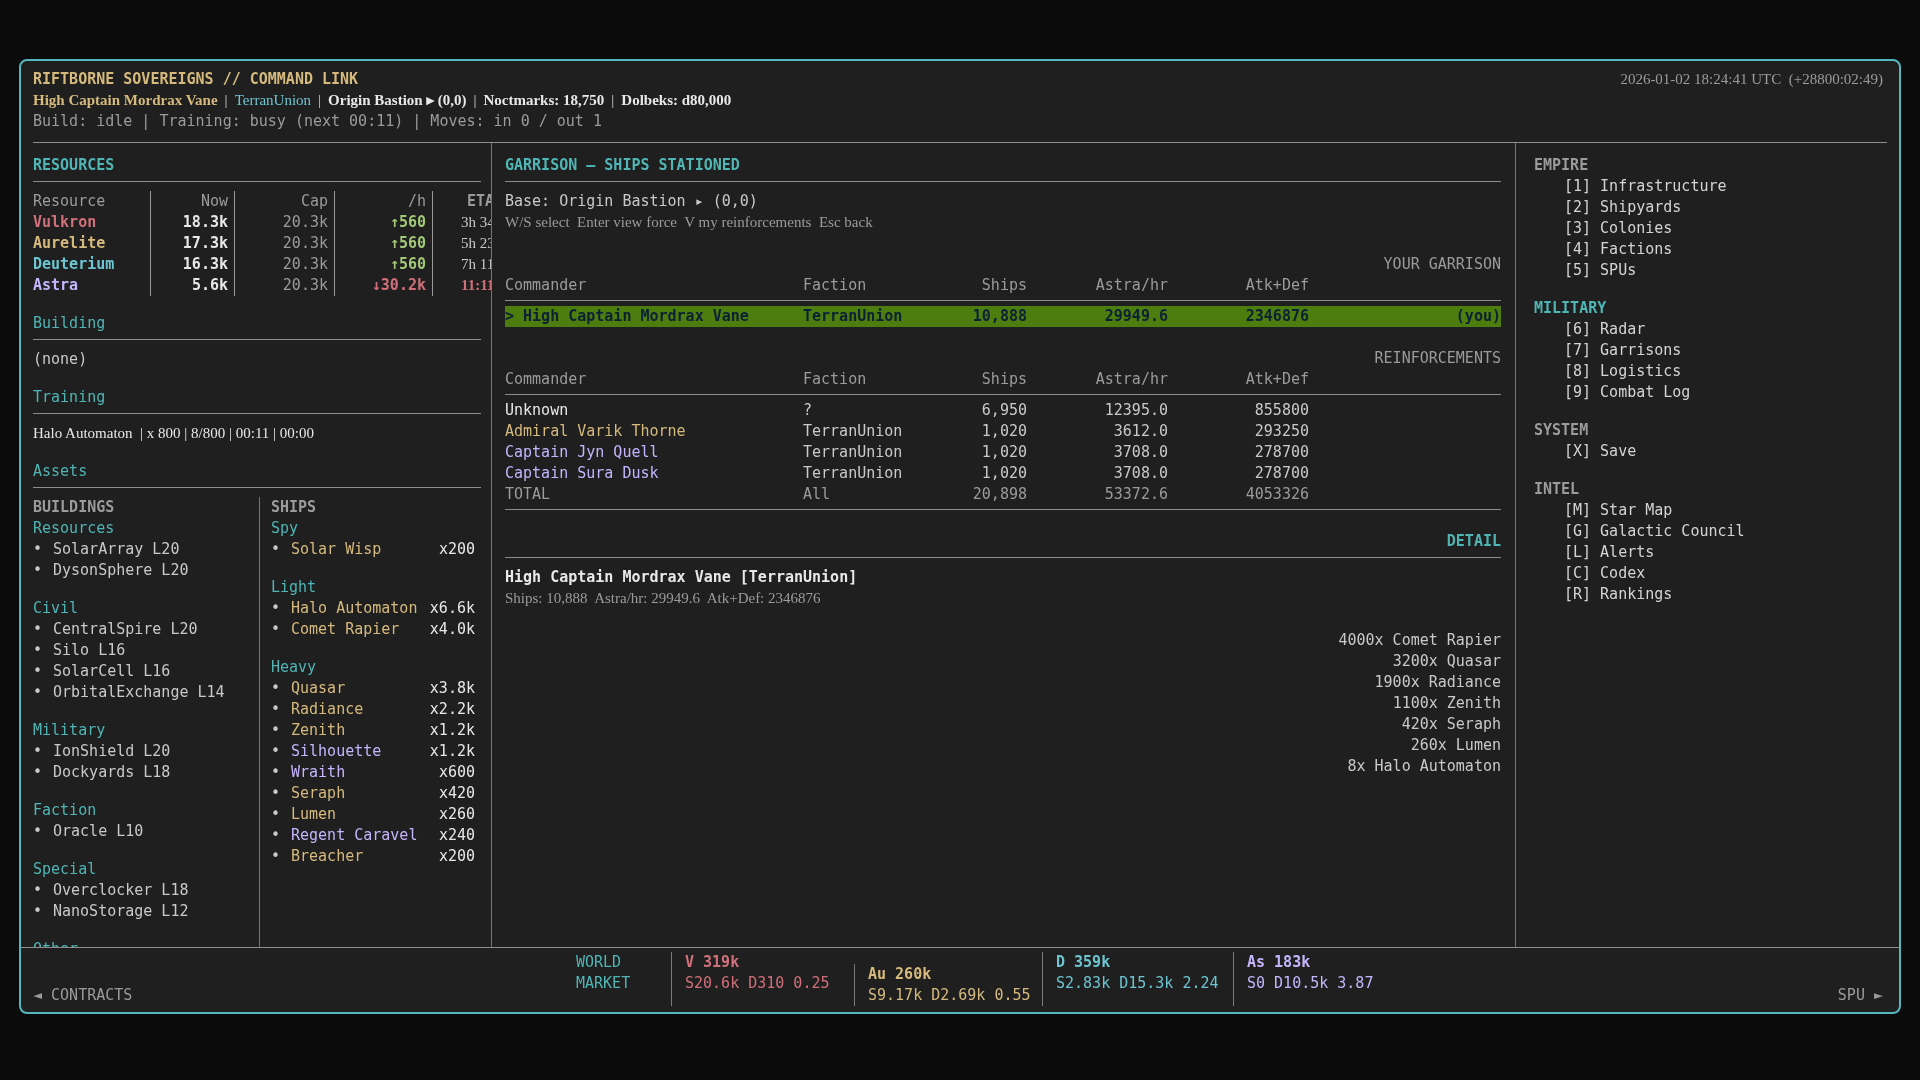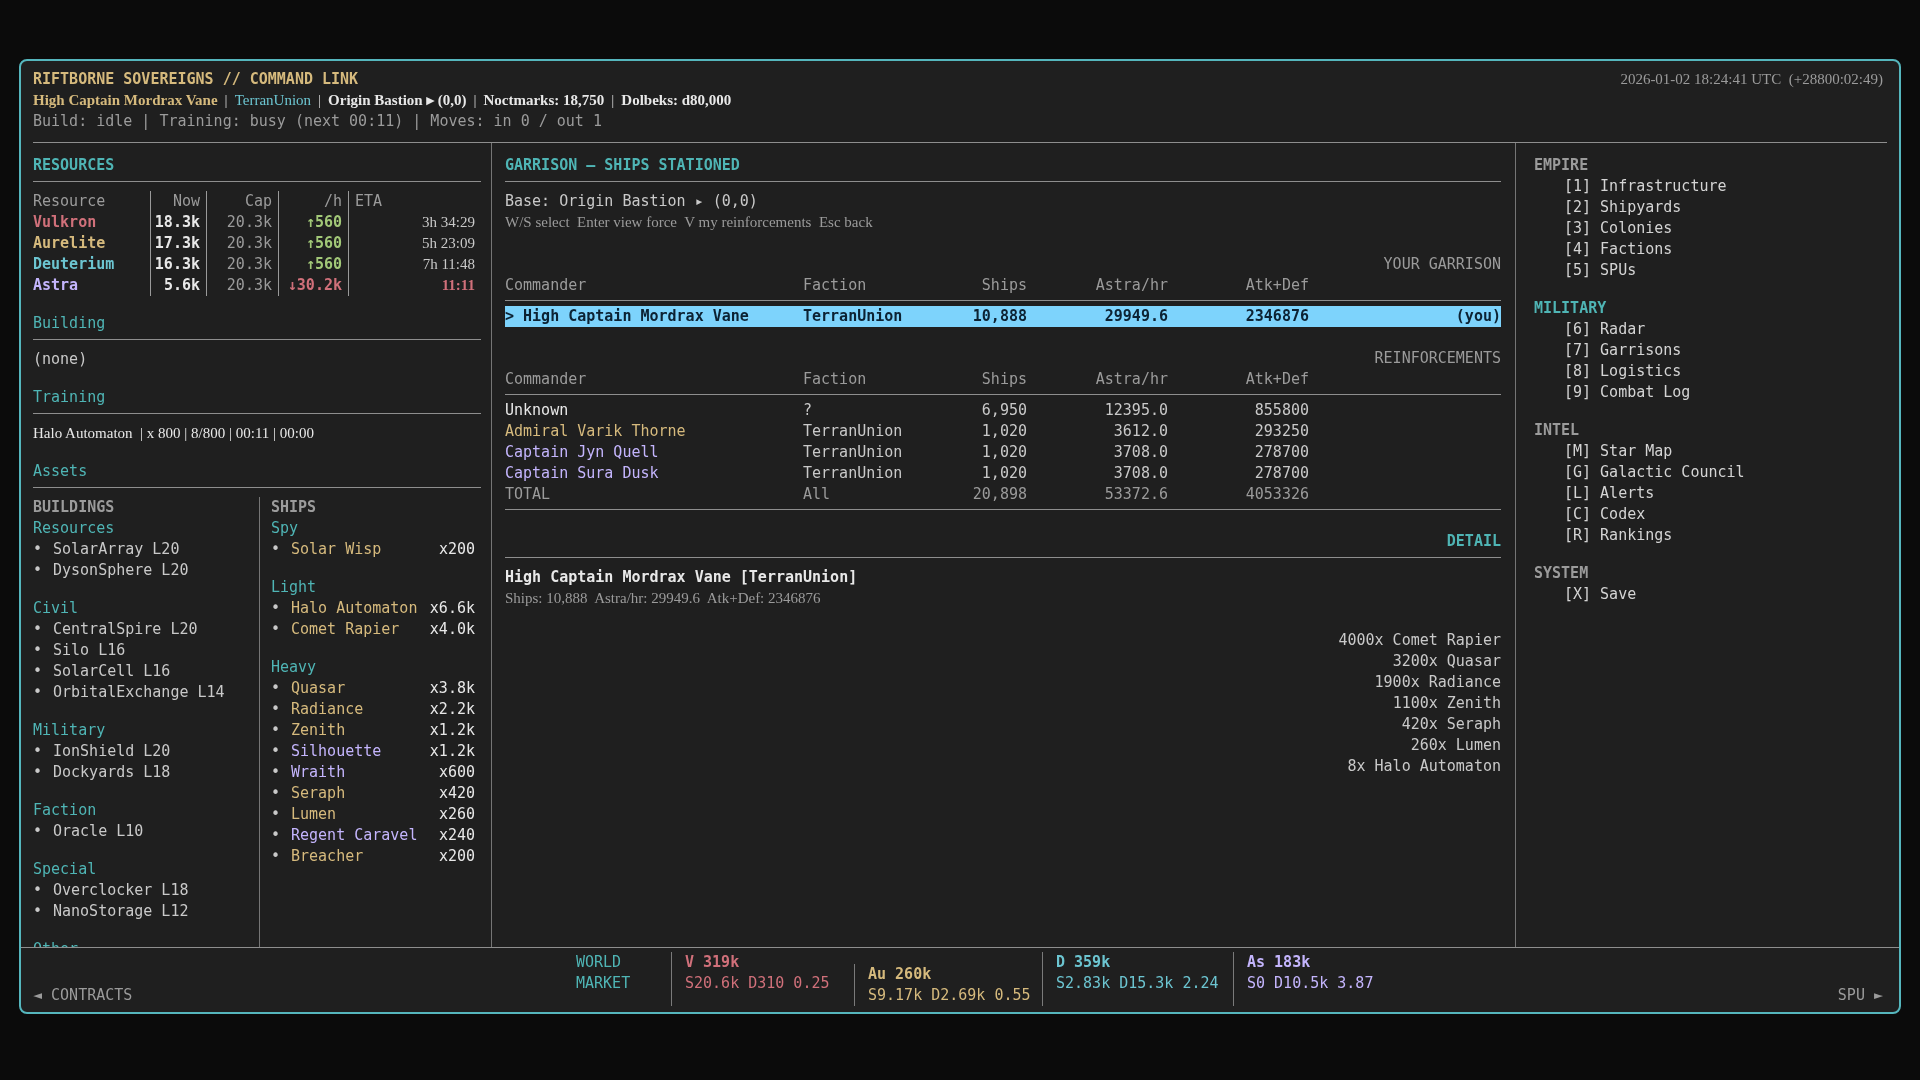--- a/index.html
+++ b/index.html
@@ -33,42 +33,42 @@
 
   
   .main { flex:1 1 auto; display:flex; min-height:0; }
   .vdiv { width:1px; background:#757575; flex:0 0 auto; }
 
   .panel-title { font-weight:bold; }
   .sect-rule { margin:5px 0 9px 0; }
 
   
   .left { flex:0 0 470px; padding:12px 10px 0 12px; overflow:hidden; }
-  .res-grid { display:grid; grid-template-columns:118px 56px 72px 70px 1fr; }
+  .res-grid { display:grid; grid-template-columns:118px 56px 72px 70px 1fr;gap:28px; }
   .res-grid > div { padding:0 6px 0 0; }
   .res-grid .b { border-right:1px solid #9a9a9a; }
   .res-grid .r { text-align:right; }
-  .res-grid .eta-h { padding-left:6px; }
+  .res-grid .eta-h { padding-left:6px;font-weight:bold; }
   .sub-title { margin-top:17px; }
   .assets { display:flex; margin-top:2px; min-height:470px; }
   .assets-col-l { flex:0 0 226px; }
   .assets .vdiv { margin:0 11px 0 0; }
   .assets-col-r { flex:1 1 auto; padding-right:6px; }
   .grp { margin-top:17px; }
   .grp:first-child { margin-top:0; }
   .li { display:flex; }
   .li .bullet { color:#c9c9c9; width:20px; flex:0 0 aupx; }
   .ship-li .cnt { margin-left:auto; }
 
   
   .mid { flex:1 1 auto; padding:12px 14px 0 13px; overflow:hidden; }
   .grow { display:grid; grid-template-columns:298px 168px 56px 141px 141px 1fr; }
   .grow > div:nth-child(3), .grow > div:nth-child(4), .grow > div:nth-child(5) { text-align:right; }
   .grow > div:nth-child(6) { text-align:right; }
-  .grow.selected { background:#7dd3fc; }
+  .grow.selected { background:#4d7c0f; }
   .grow.selected > div { color:#0c2233; font-weight:bold; }
   .mt { margin-top:21px;text-align:right; }
   .table-rule { margin:4px 0 5px 0; }
 
   
   .right { flex:0 0 383px; padding:12px 12px 0 18px; overflow:hidden; }
   .menu-sect { margin-top:17px; }
   .menu-sect:first-child { margin-top:0; }
   .menu-item { padding-left:30px; color:#d4d4d4; cursor:default; }
   .menu-item .key { margin-right:9px; }
@@ -408,30 +408,30 @@
           <div class="menu-item"><span class="key">[5]</span><span>SPUs</span></div>
         </div>
         <div class="menu-sect">
           <div class="c-teal bold">MILITARY</div>
           <div class="menu-item"><span class="key">[6]</span><span>Radar</span></div>
           <div class="menu-item"><span class="key">[7]</span><span>Garrisons</span></div>
           <div class="menu-item"><span class="key">[8]</span><span>Logistics</span></div>
           <div class="menu-item"><span class="key">[9]</span><span>Combat Log</span></div>
         </div>
         <div class="menu-sect">
+          <div class="c-gray bold">SYSTEM</div>
+          <div class="menu-item"><span class="key">[X]</span><span>Save</span></div>
+        </div>
+        <div class="menu-sect">
           <div class="c-gray bold">INTEL</div>
           <div class="menu-item"><span class="key">[M]</span><span>Star Map</span></div>
           <div class="menu-item"><span class="key">[G]</span><span>Galactic Council</span></div>
           <div class="menu-item"><span class="key">[L]</span><span>Alerts</span></div>
           <div class="menu-item"><span class="key">[C]</span><span>Codex</span></div>
           <div class="menu-item"><span class="key">[R]</span><span>Rankings</span></div>
-        </div>
-        <div class="menu-sect">
-          <div class="c-gray bold">SYSTEM</div>
-          <div class="menu-item"><span class="key">[X]</span><span>Save</span></div>
         </div>
       </div>
   </div>
 
   <div class="hr footer-rule"></div>
   <div class="footer">
     <div class="f-contracts">◄ CONTRACTS</div>
     <div class="f-wm c-teal">
       <div>WORLD</div>
       <div>MARKET</div>

